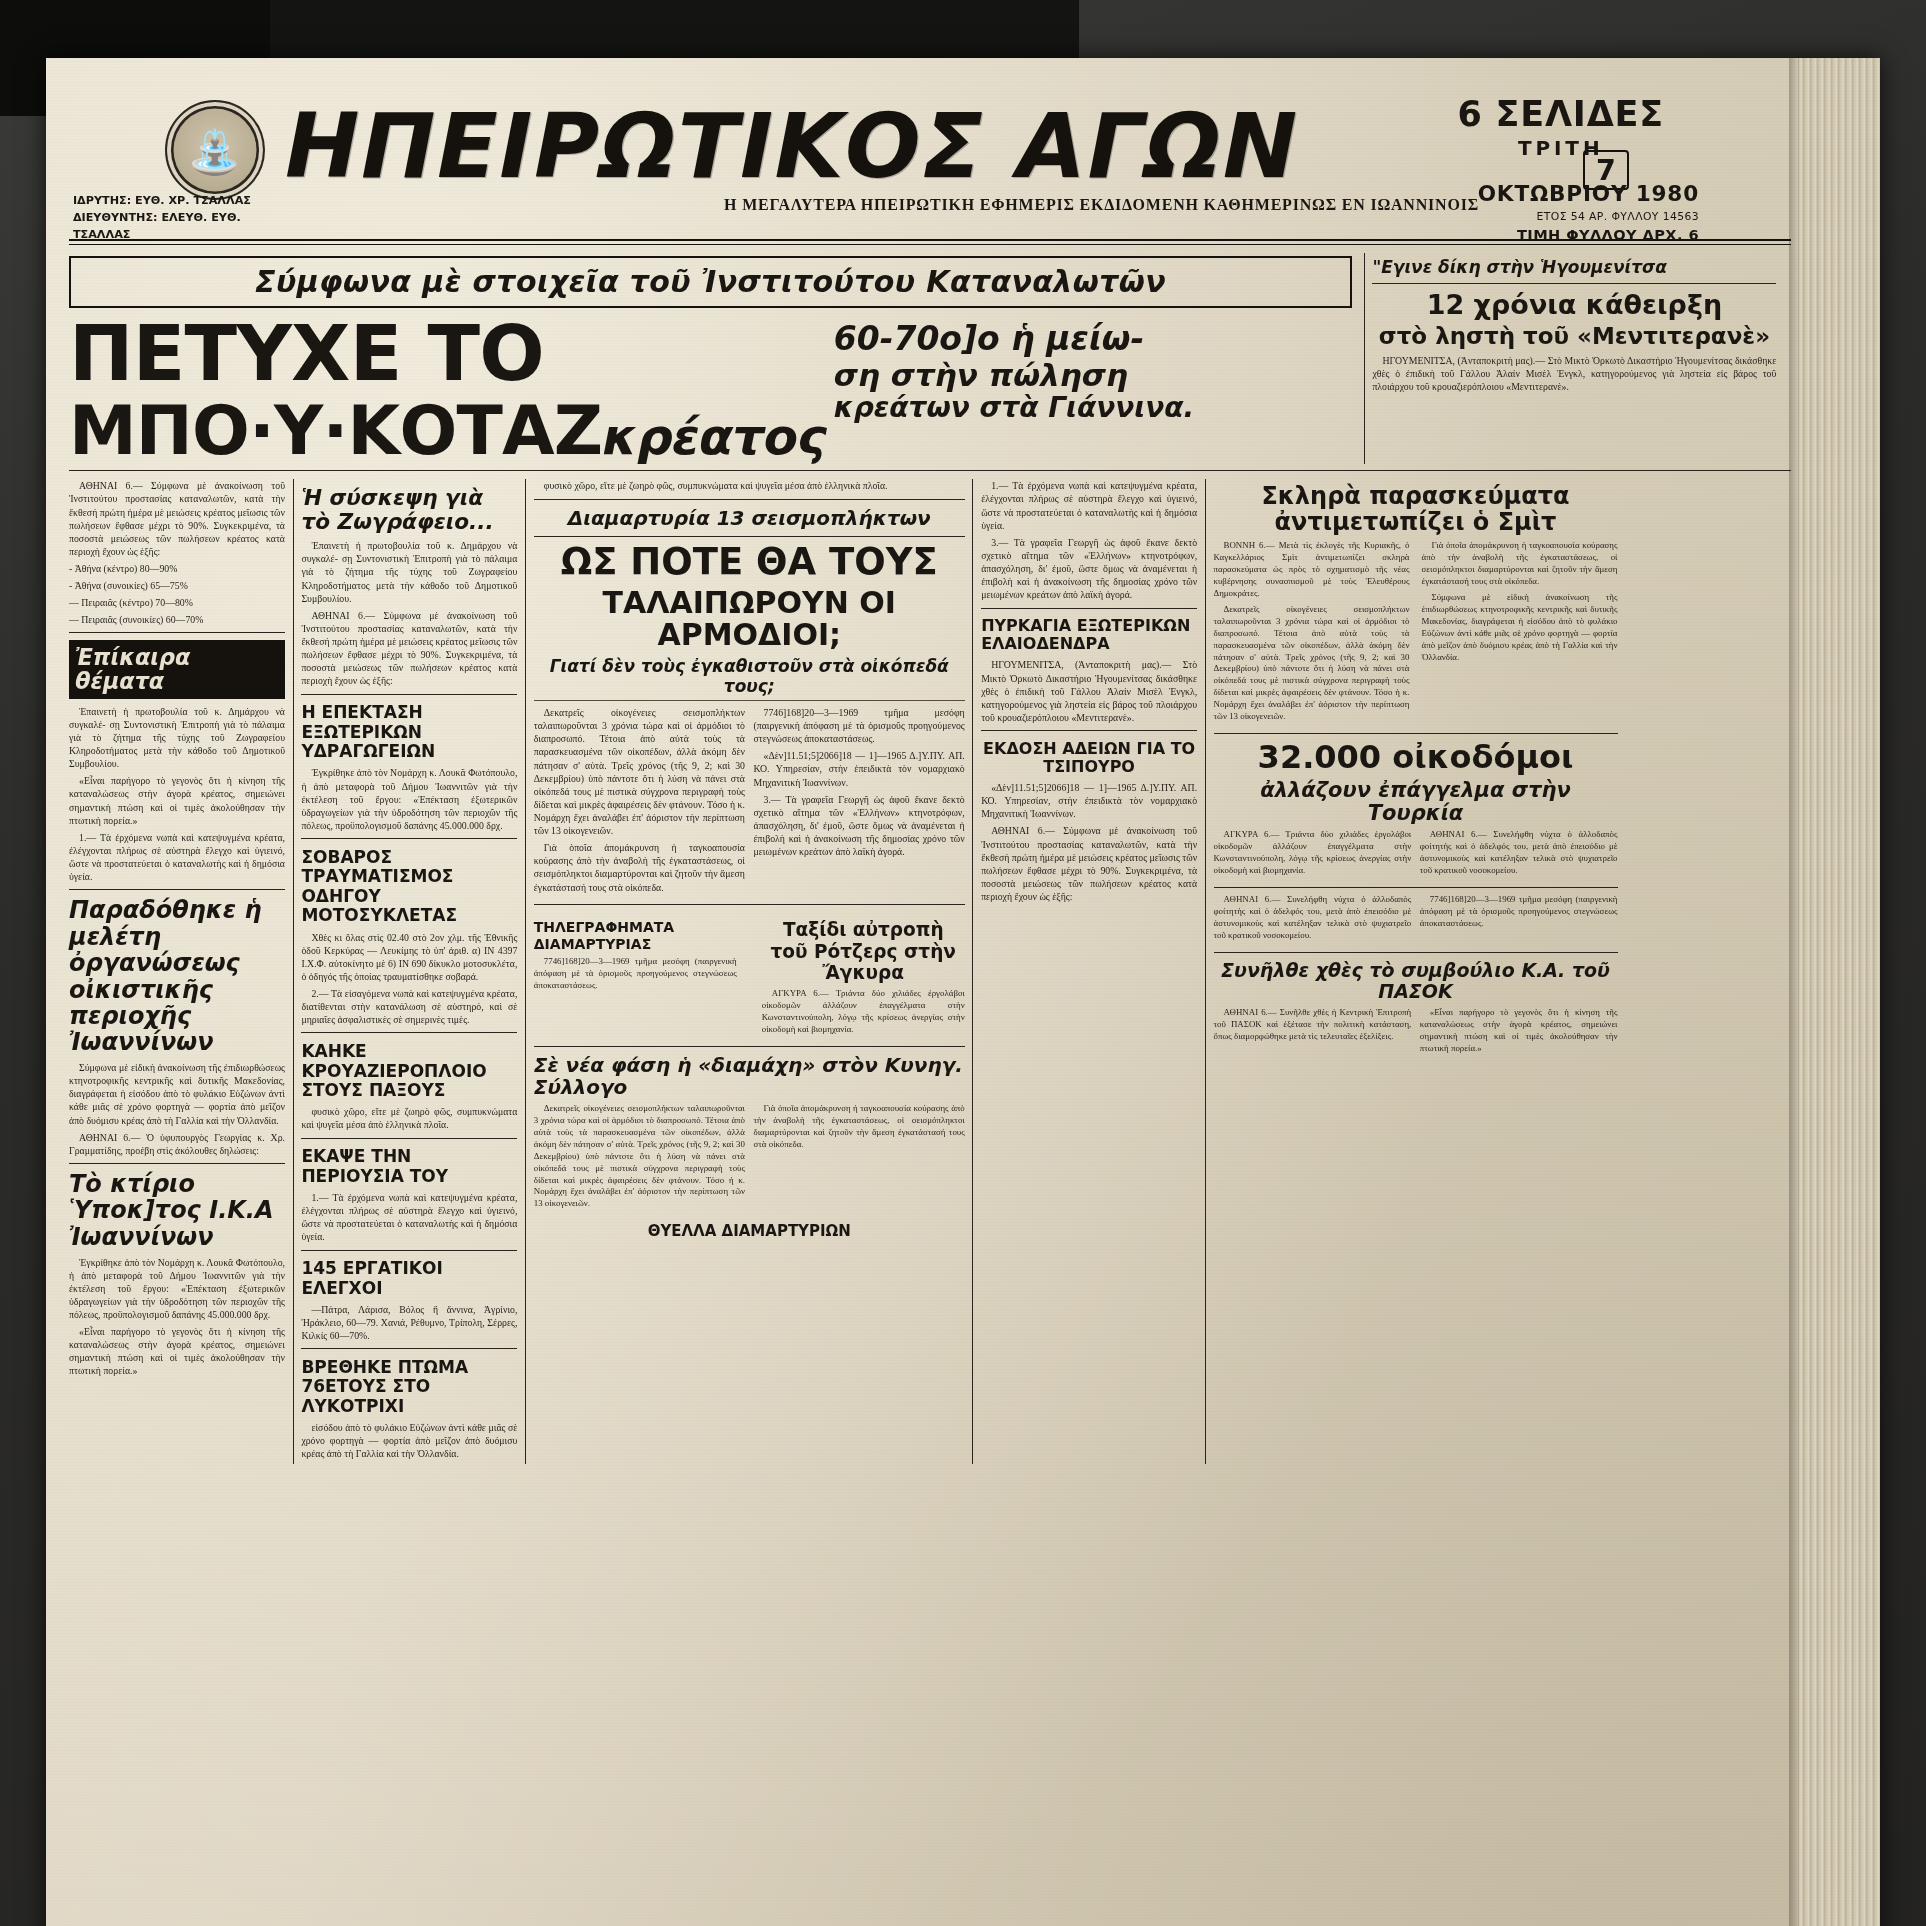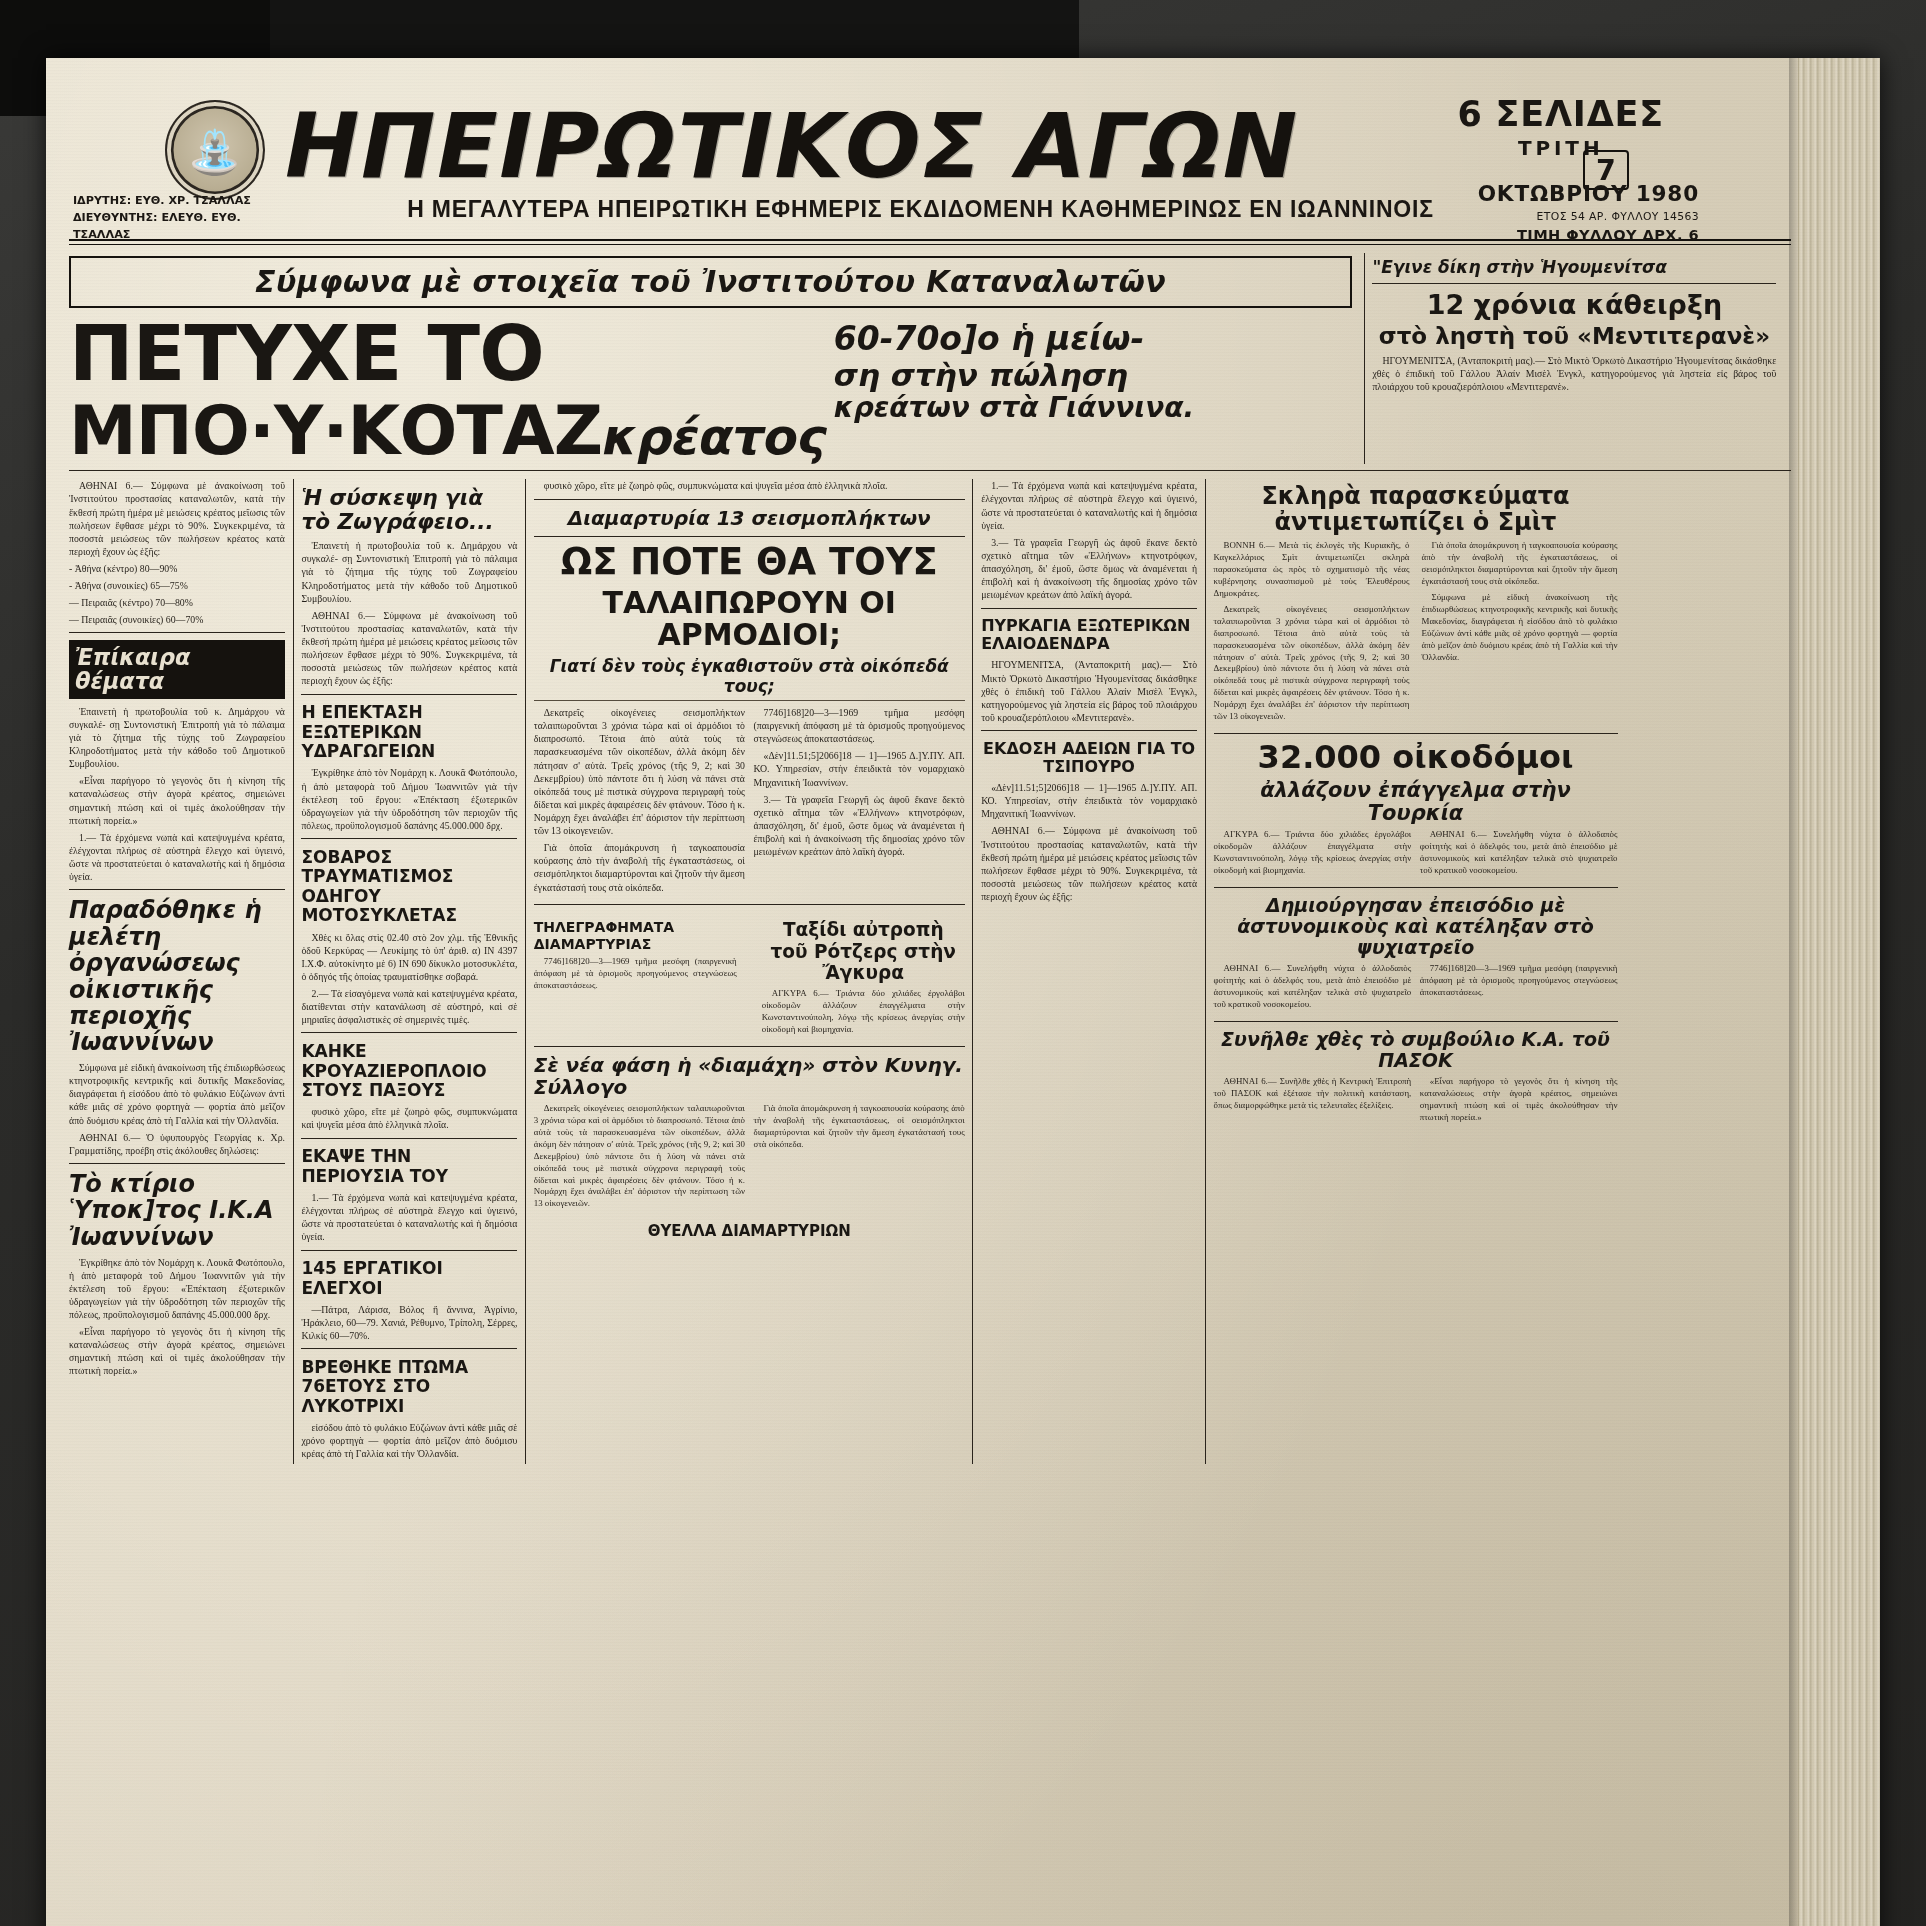--- a/index.html
+++ b/index.html
@@ -33,22 +33,22 @@
   .logo-seal{position:absolute;left:96px;top:27px;width:96px;height:96px;border-radius:50%;
      border:2.7px solid #2b2620;background:
        radial-gradient(circle at 50% 45%, #cfc5ae 0%, #b9ae93 60%, #9c9179 100%);
      box-shadow:inset 0 0 0 3.9px #ddd5c2, inset 0 0 0 6.5px #2b2620;}
   .seal-figure{position:absolute;left:50%;top:52%;transform:translate(-50%,-50%);
      font-size:43px;color:#2b2620;line-height:1;}
   .title-main{position:absolute;left:216px;top:21px;width:1186px;
      font-family:"DejaVu Sans", sans-serif;font-weight:bold;font-style:italic;
      font-size:89px;letter-spacing:1.5px;color:#15120e;white-space:nowrap;
      text-shadow:1.2px 1.2px 0 rgba(0,0,0,.25);}
-  .title-sub{position:absolute;left:293px;top:123px;width:1117px;text-align:center;
-     font-family:Liberation Sans, sans-serif;font-weight:bold;font-size:23px;letter-spacing:0.8px;color:#1b1713;}
+  .title-sub{position:absolute;left:293px;top:123px;width:1117px;text-align:right;
+     font-family:Liberation Serif, serif;font-weight:bold;font-size:16px;letter-spacing:0.8px;color:#1b1713;}
   .founders{position:absolute;left:3.9px;top:120px;width:216px;font-family:"DejaVu Sans", sans-serif;
      font-size:11.2px;font-weight:bold;line-height:1.5;color:#1b1713;}
   .pages-badge{position:absolute;right:127px;top:21px;text-align:center;}
   .pages-badge .big{font-family:"DejaVu Sans", sans-serif;font-weight:bold;font-size:35px;letter-spacing:0.8px;}
   .pages-badge .small{font-family:"DejaVu Sans", sans-serif;font-weight:bold;font-size:20px;letter-spacing:3.9px;margin-top:1.5px;}
   .daynum{position:absolute;right:162px;top:77px;width:42px;height:36px;border:2.3px solid #15120e;border-radius:3.9px;
      font-family:"DejaVu Sans", sans-serif;font-weight:bold;font-size:28.5px;display:flex;align-items:center;justify-content:center;}
   .datebox{position:absolute;right:92px;top:108px;text-align:right;font-family:"DejaVu Sans", sans-serif;}
   .datebox .d1{font-weight:bold;font-size:21.6px;letter-spacing:0.8px;}
   .datebox .d2{font-size:10.8px;margin-top:3.9px;letter-spacing:0.4px;}
@@ -310,21 +310,20 @@
           <div class="mid-head" style="font-size:21px;font-style:italic;">ἀλλάζουν ἐπάγγελμα στὴν Τουρκία</div>
           <div style="display:flex;gap:8.5px;">
             <div class="body tiny" style="flex:1;">
               <p>ΑΓΚΥΡΑ 6.— Τριάντα δύο χιλιάδες ἐργολάβοι οἰκοδομῶν ἀλλάζουν ἐπαγγέλματα στὴν Κωνσταντινούπολη, λόγῳ τῆς κρίσεως ἀνεργίας στὴν οἰκοδομὴ καὶ βιομηχανία.</p>
             </div>
             <div class="body tiny" style="flex:1;">
               <p>ΑΘΗΝΑΙ 6.— Συνελήφθη νύχτα ὁ ἀλλοδαπὸς φοίτητὴς καὶ ὁ ἀδελφός του, μετὰ ἀπὸ ἐπεισόδιο μὲ ἀστυνομικοὺς καὶ κατέληξαν τελικὰ στὸ ψυχιατρεῖο τοῦ κρατικοῦ νοσοκομείου.</p>
             </div>
           </div>
           <div class="hr"></div>
-          <div class="sec-head" style="font-size:19px;text-align:center;">Δημιούργησαν ἐπεισόδιο μὲ ἀστυνομικοὺς καὶ κατέληξαν στὸ ψυχιατρεῖο</div>
           <div style="display:flex;gap:8.5px;">
             <div class="body tiny" style="flex:1;">
               <p>ΑΘΗΝΑΙ 6.— Συνελήφθη νύχτα ὁ ἀλλοδαπὸς φοίτητὴς καὶ ὁ ἀδελφός του, μετὰ ἀπὸ ἐπεισόδιο μὲ ἀστυνομικοὺς καὶ κατέληξαν τελικὰ στὸ ψυχιατρεῖο τοῦ κρατικοῦ νοσοκομείου.</p>
             </div>
             <div class="body tiny" style="flex:1;">
               <p>7746]168]20—3—1969 τμῆμα μεσόφη (παιργενικὴ ἀπόφαση μὲ τὰ ὁρισμοῦς προηγούμενος στεγνώσεως ἀποκαταστάσεως.</p>
             </div>
           </div>
           <div class="hr"></div>
           <div class="sec-head" style="font-size:19px;text-align:center;">Συνῆλθε χθὲς τὸ συμβούλιο Κ.Α. τοῦ ΠΑΣΟΚ</div>

